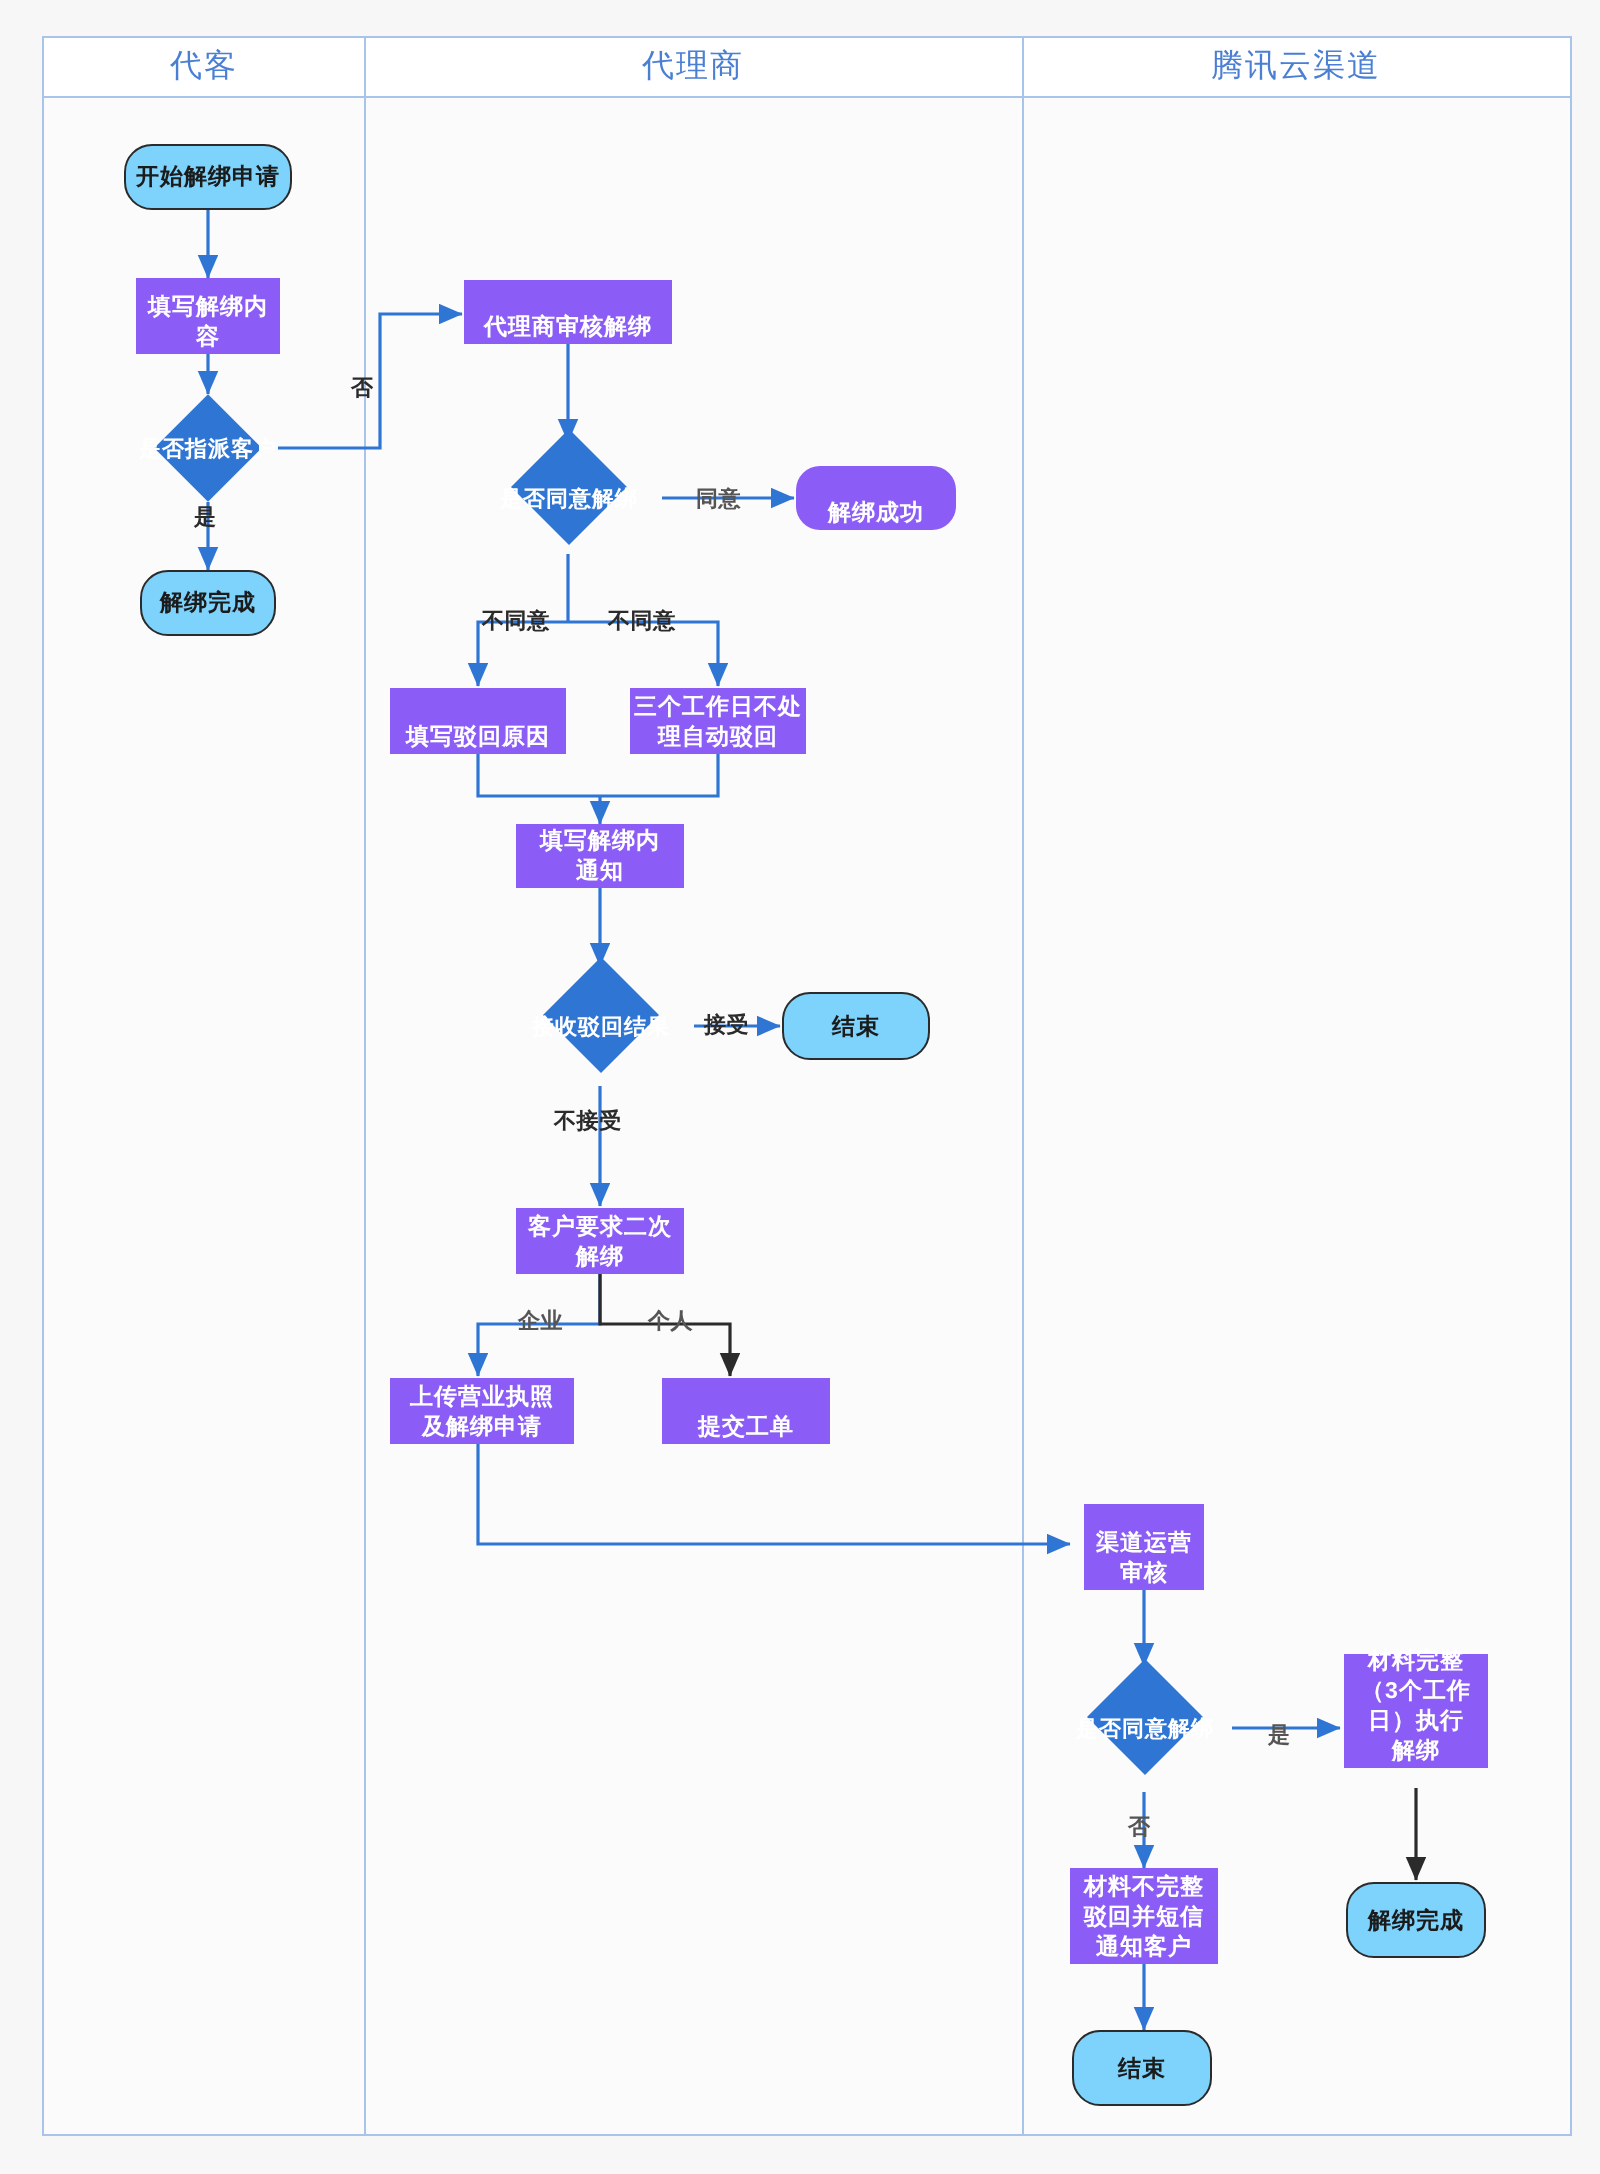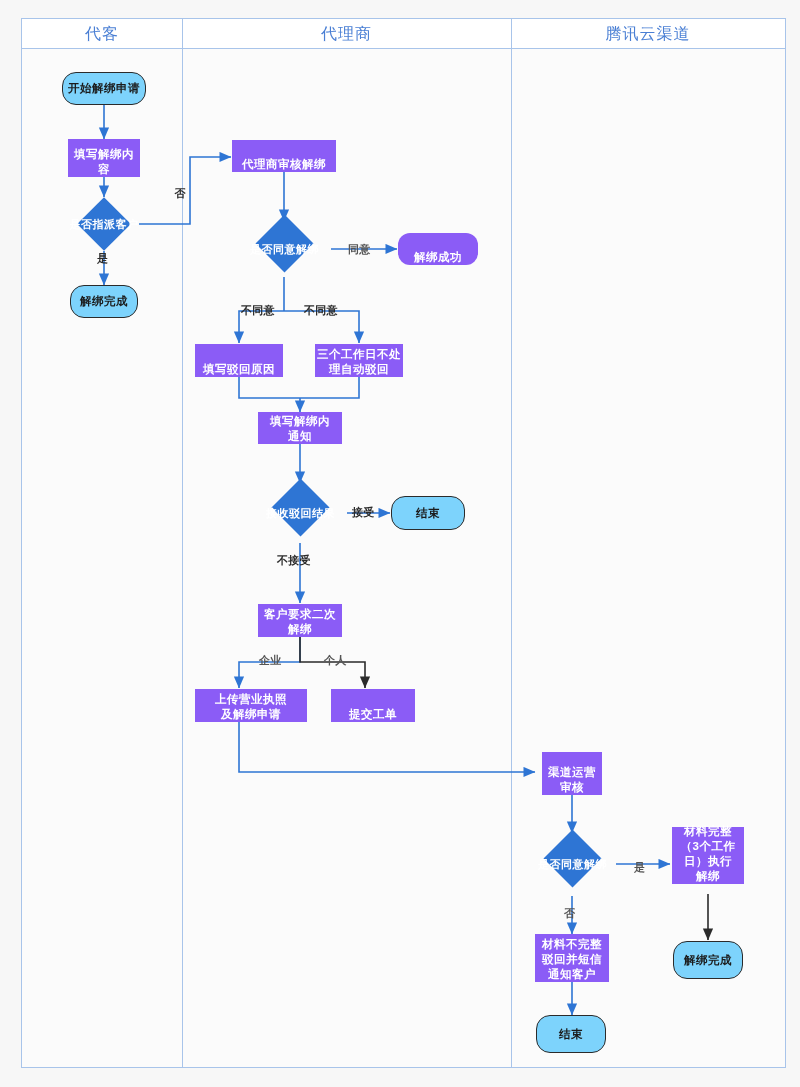--- a/index.html
+++ b/index.html
@@ -254,21 +254,21 @@
 
   <div class="node term" style="left:391px;top:496px;width:74px;height:34px;">结束</div>
 
   <div class="node proc" style="left:258px;top:604px;width:84px;height:33px;">
     <div>
       <div>客户要求二次</div>
       <div>解绑</div>
     </div>
   </div>
 
-  <div class="node proc" style="left:195px;top:689px;width:112px;height:33px;">
+  <div class="node proc" style="left:195px;top:689px;width:92px;height:33px;">
     <div>
       <div>上传营业执照</div>
       <div>及解绑申请</div>
     </div>
   </div>
 
   <div class="node proc" style="left:331px;top:689px;width:84px;height:33px;">提交工单</div>
 
   <div class="node proc" style="left:542px;top:752px;width:60px;height:43px;">
     <div>

